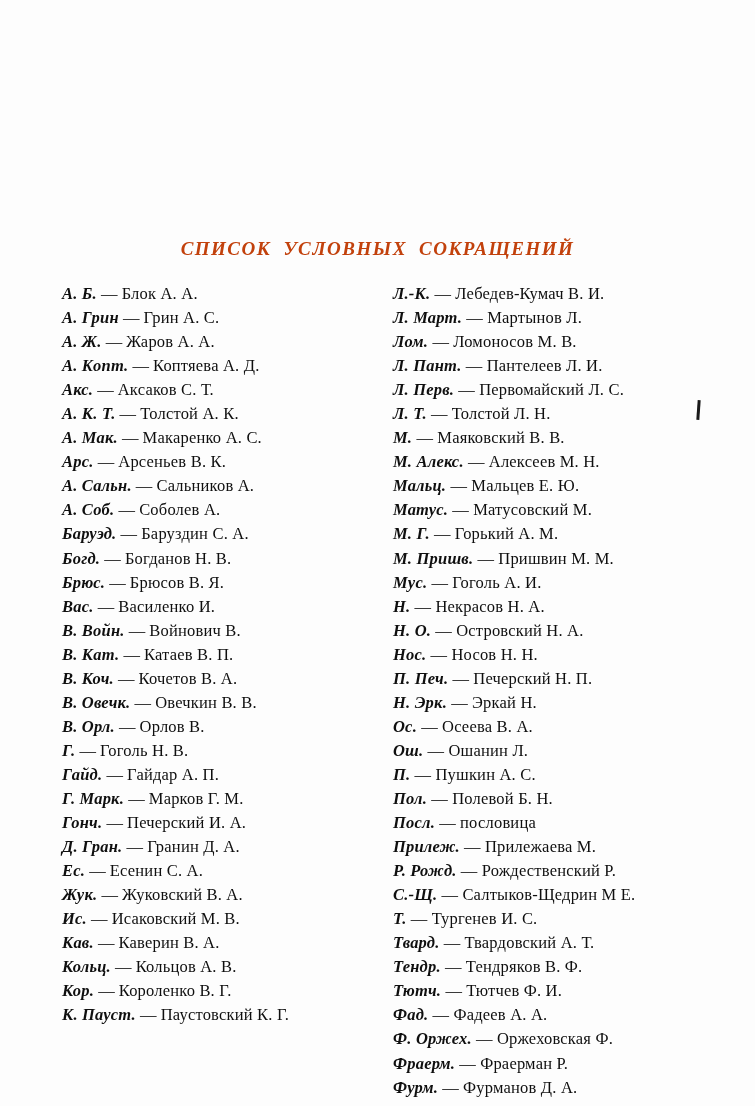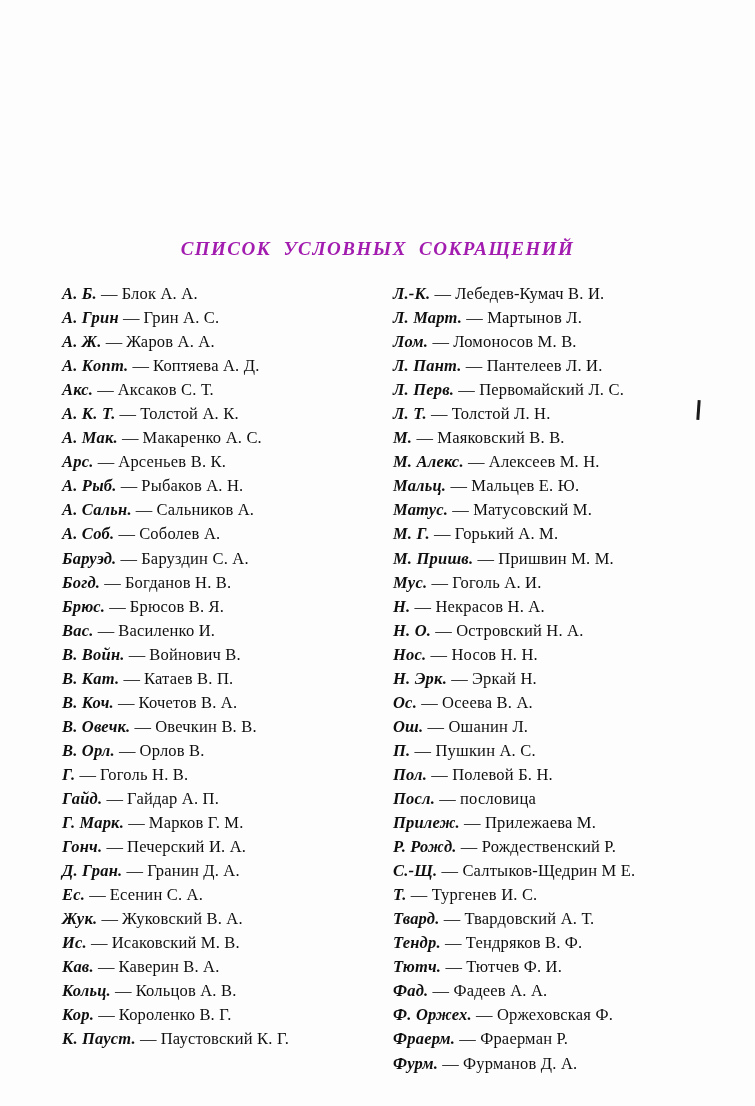--- a/index.html
+++ b/index.html
@@ -27,21 +27,21 @@
     position: absolute;
     left: 0;
     top: 238px;
     width: 755px;
     text-align: center;
     font-style: italic;
     font-weight: bold;
     font-size: 19px;
     letter-spacing: 1.5px;
     word-spacing: 6px;
-    color: #a21caf;
+    color: #c2410c;
   }
   .columns {
     position: absolute;
     left: 62px;
     top: 282px;
     width: 640px;
     display: flex;
     flex-direction: row;
     gap: 22px;
   }
@@ -91,21 +91,20 @@
   <div class="columns">
     <div class="col col-left">
         <div class="entry"><span class="abbr">А. Б.</span><span class="dash"> — </span><span class="full">Блок А. А.</span></div>
         <div class="entry"><span class="abbr">А. Грин</span><span class="dash"> — </span><span class="full">Грин А. С.</span></div>
         <div class="entry"><span class="abbr">А. Ж.</span><span class="dash"> — </span><span class="full">Жаров А. А.</span></div>
         <div class="entry"><span class="abbr">А. Konm.</span><span class="dash"> — </span><span class="full">Коптяева А. Д.</span></div>
         <div class="entry"><span class="abbr">Акс.</span><span class="dash"> — </span><span class="full">Аксаков С. Т.</span></div>
         <div class="entry"><span class="abbr">А. К. Т.</span><span class="dash"> — </span><span class="full">Толстой А. К.</span></div>
         <div class="entry"><span class="abbr">А. Мак.</span><span class="dash"> — </span><span class="full">Макаренко А. С.</span></div>
         <div class="entry"><span class="abbr">Арс.</span><span class="dash"> — </span><span class="full">Арсеньев В. К.</span></div>
-        <div class="entry"><span class="abbr">А. Рыб.</span><span class="dash"> — </span><span class="full">Рыбаков А. Н.</span></div>
         <div class="entry"><span class="abbr">А. Сальн.</span><span class="dash"> — </span><span class="full">Сальников А.</span></div>
         <div class="entry"><span class="abbr">А. Соб.</span><span class="dash"> — </span><span class="full">Соболев А.</span></div>
         <div class="entry"><span class="abbr">Баруэд.</span><span class="dash"> — </span><span class="full">Баруздин С. А.</span></div>
         <div class="entry"><span class="abbr">Богд.</span><span class="dash"> — </span><span class="full">Богданов Н. В.</span></div>
         <div class="entry"><span class="abbr">Брюс.</span><span class="dash"> — </span><span class="full">Брюсов В. Я.</span></div>
         <div class="entry"><span class="abbr">Вас.</span><span class="dash"> — </span><span class="full">Василенко И.</span></div>
         <div class="entry"><span class="abbr">В. Войн.</span><span class="dash"> — </span><span class="full">Войнович В.</span></div>
         <div class="entry"><span class="abbr">В. Кат.</span><span class="dash"> — </span><span class="full">Катаев В. П.</span></div>
         <div class="entry"><span class="abbr">В. Коч.</span><span class="dash"> — </span><span class="full">Кочетов В. А.</span></div>
         <div class="entry"><span class="abbr">В. Овечк.</span><span class="dash"> — </span><span class="full">Овечкин В. В.</span></div>
@@ -133,20 +132,21 @@
         <div class="entry"><span class="abbr">М.</span><span class="dash"> — </span><span class="full">Маяковский В. В.</span></div>
         <div class="entry"><span class="abbr">М. Алекс.</span><span class="dash"> — </span><span class="full">Алексеев М. Н.</span></div>
         <div class="entry"><span class="abbr">Мальц.</span><span class="dash"> — </span><span class="full">Мальцев Е. Ю.</span></div>
         <div class="entry"><span class="abbr">Матус.</span><span class="dash"> — </span><span class="full">Матусовский М.</span></div>
         <div class="entry"><span class="abbr">М. Г.</span><span class="dash"> — </span><span class="full">Горький А. М.</span></div>
         <div class="entry"><span class="abbr">М. Пришв.</span><span class="dash"> — </span><span class="full">Пришвин М. М.</span></div>
         <div class="entry"><span class="abbr">Мус.</span><span class="dash"> — </span><span class="full">Гоголь А. И.</span></div>
         <div class="entry"><span class="abbr">Н.</span><span class="dash"> — </span><span class="full">Некрасов Н. А.</span></div>
         <div class="entry"><span class="abbr">Н. О.</span><span class="dash"> — </span><span class="full">Островский Н. А.</span></div>
         <div class="entry"><span class="abbr">Нос.</span><span class="dash"> — </span><span class="full">Носов Н. Н.</span></div>
+        <div class="entry"><span class="abbr">П. Печ.</span><span class="dash"> — </span><span class="full">Печерский Н. П.</span></div>
         <div class="entry"><span class="abbr">Н. Эрк.</span><span class="dash"> — </span><span class="full">Эркай Н.</span></div>
         <div class="entry"><span class="abbr">Ос.</span><span class="dash"> — </span><span class="full">Осеева В. А.</span></div>
         <div class="entry"><span class="abbr">Ош.</span><span class="dash"> — </span><span class="full">Ошанин Л.</span></div>
         <div class="entry"><span class="abbr">П.</span><span class="dash"> — </span><span class="full">Пушкин А. С.</span></div>
         <div class="entry"><span class="abbr">Пол.</span><span class="dash"> — </span><span class="full">Полевой Б. Н.</span></div>
         <div class="entry"><span class="abbr">Посл.</span><span class="dash"> — </span><span class="full">пословица</span></div>
         <div class="entry"><span class="abbr">Прилеж.</span><span class="dash"> — </span><span class="full">Прилежаева М.</span></div>
         <div class="entry"><span class="abbr">Р. Рожд.</span><span class="dash"> — </span><span class="full">Рождественский Р.</span></div>
         <div class="entry"><span class="abbr">С.-Щ.</span><span class="dash"> — </span><span class="full">Салтыков-Щедрин М Е.</span></div>
         <div class="entry"><span class="abbr">Т.</span><span class="dash"> — </span><span class="full">Тургенев И. С.</span></div>

